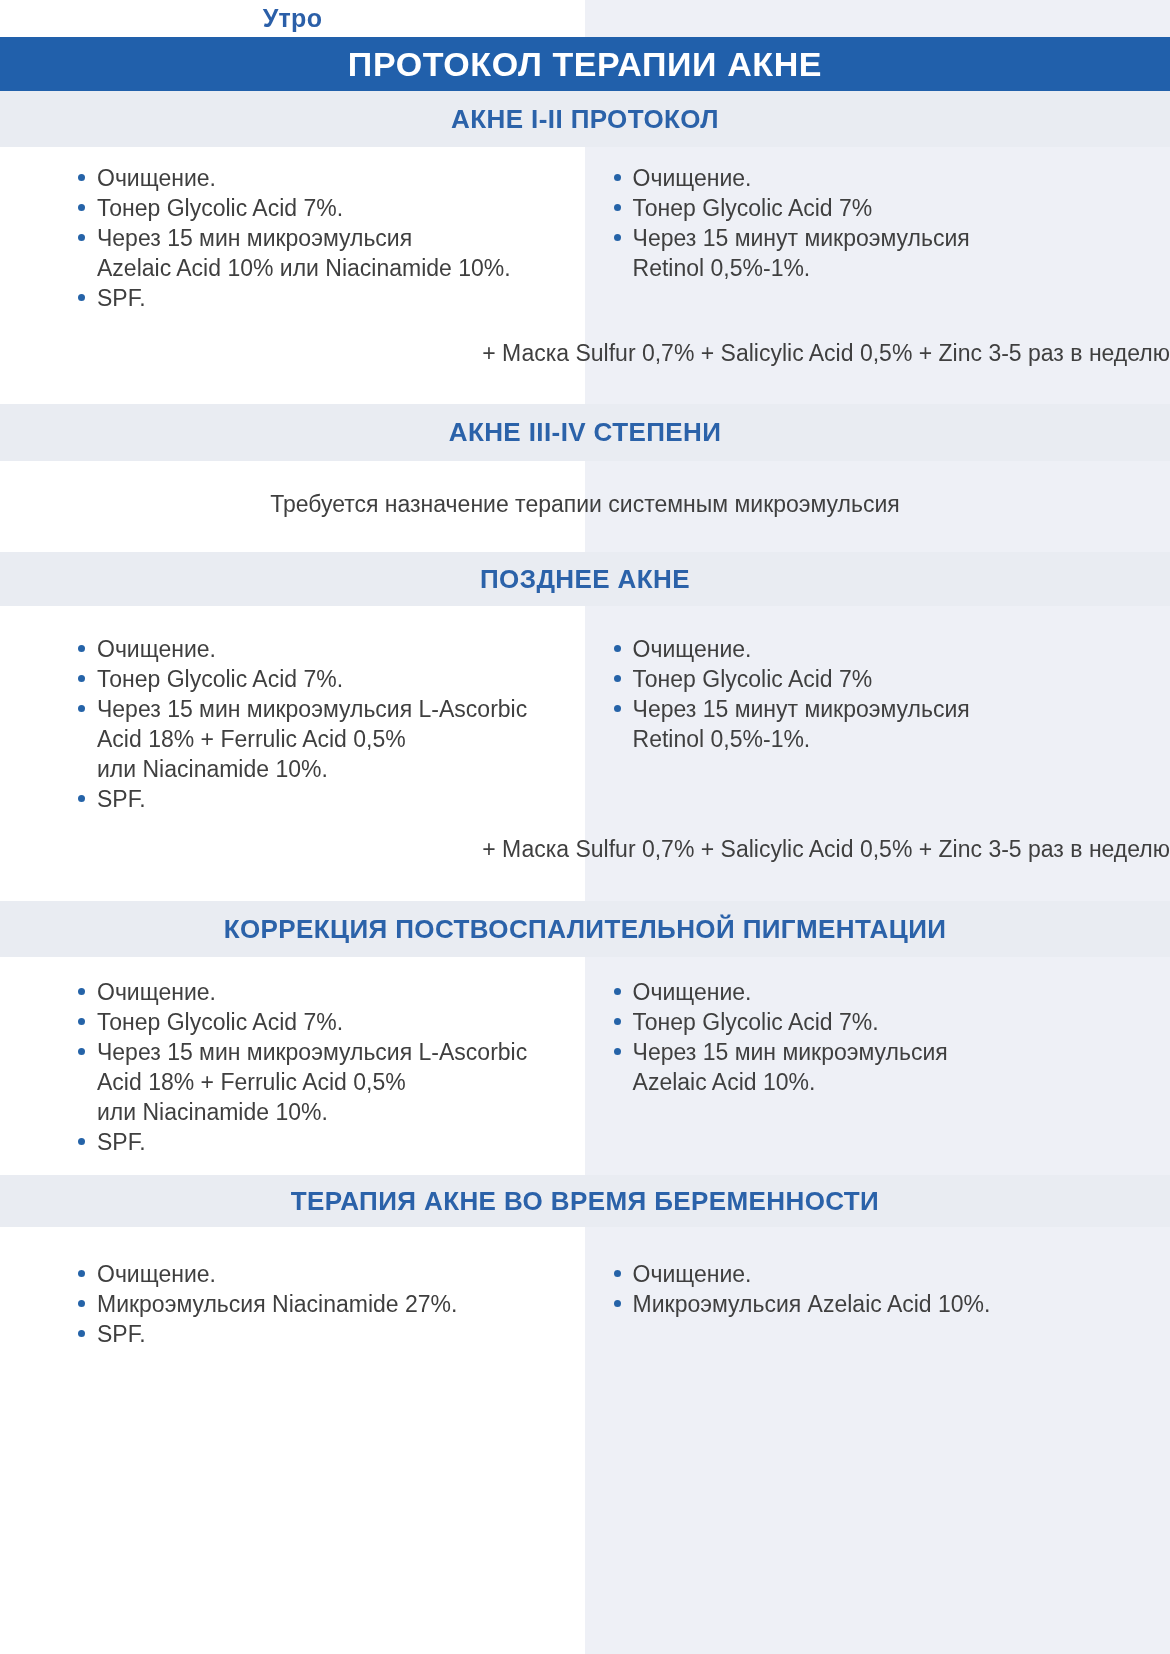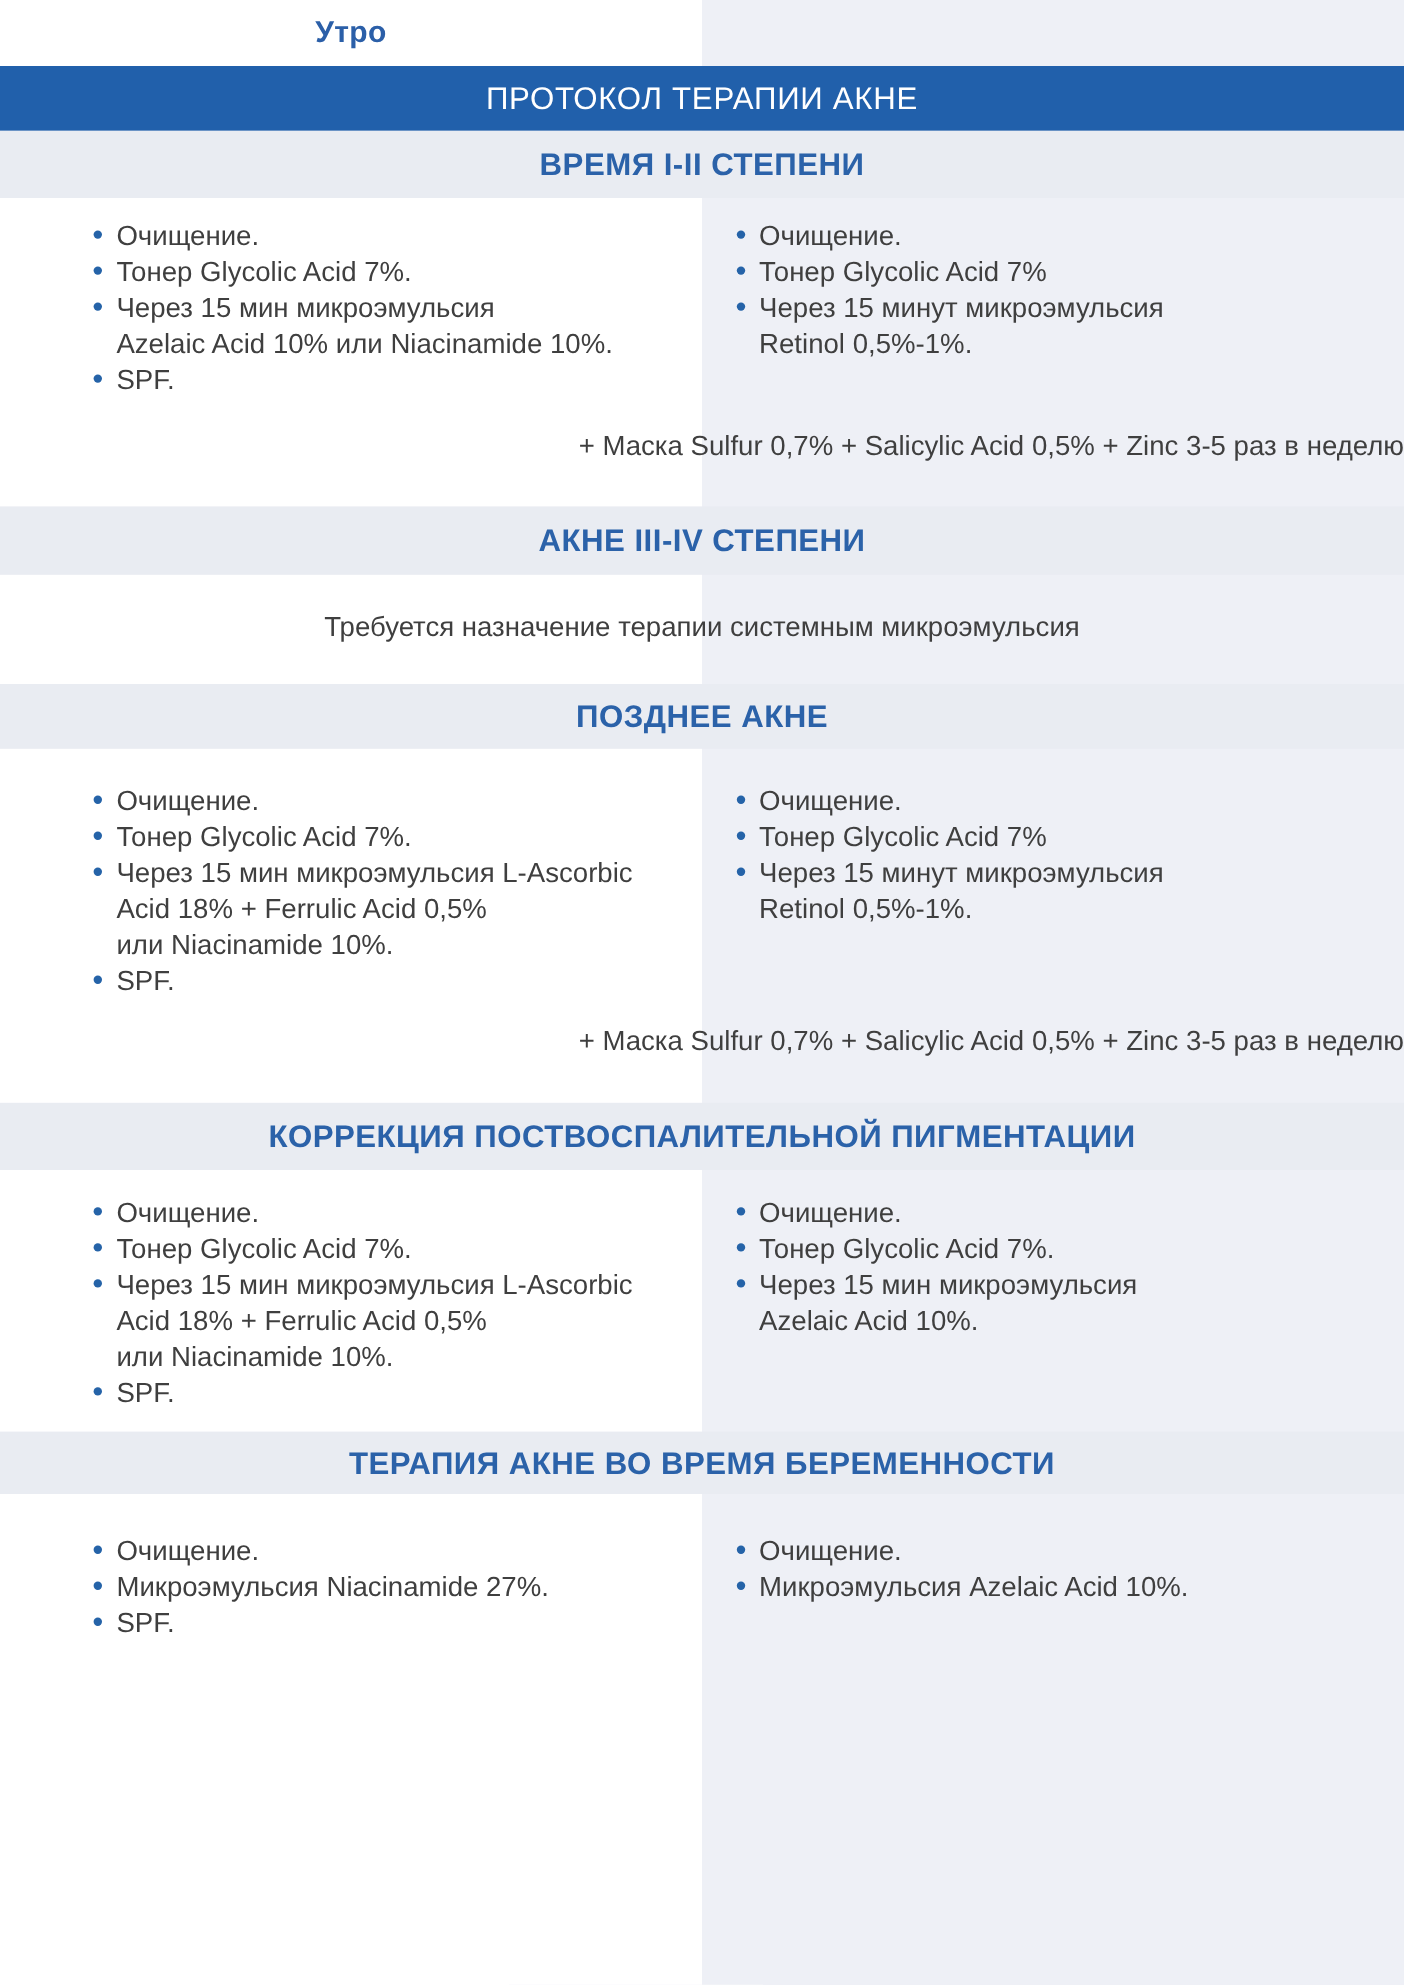--- a/index.html
+++ b/index.html
@@ -3,26 +3,26 @@
 <meta charset="utf-8">
 <style>
   html,body{margin:0;padding:0;}
   body{
     width:1170px;min-height:1654px;position:relative;background:#ffffff;
     font-family:"Liberation Sans","DejaVu Sans",sans-serif;color:#3f3f3f;
   }
   .right-panel{position:absolute;left:585px;top:0;width:585px;height:1654px;background:#eef0f6;}
   .content{position:relative;z-index:1;}
 
-  .top-row{display:flex;height:55px;}
+  .top-row{display:flex;height:37px;}
   .top-cell{width:585px;display:flex;align-items:center;justify-content:center;
     font-weight:bold;font-size:25px;color:#2b5fa8;letter-spacing:.3px;}
 
   .banner{height:54px;background:#2160ab;display:flex;align-items:center;justify-content:center;
-    color:#ffffff;font-weight:normal;font-size:26px;letter-spacing:.6px;}
+    color:#ffffff;font-weight:bold;font-size:34px;letter-spacing:.6px;}
 
   .band{height:56px;background:#e9ecf2;display:flex;align-items:center;justify-content:center;
     color:#2b62a9;font-weight:bold;font-size:26px;letter-spacing:.4px;}
   .band.h57{height:57px;} .band.h54{height:54px;} .band.h52{height:52px;}
   .mt39{margin-top:39px;} .mt36{margin-top:36px;} .mt40{margin-top:40px;} .mt18{margin-top:18px;}
 
   .cols{display:flex;}
   .col{width:664px;box-sizing:border-box;}
   .col.morning{padding-left:78px;padding-right:24px;}
   .col.evening{padding-left:25px;padding-right:24px;}
@@ -43,21 +43,21 @@
 <div class="right-panel"></div>
 
 <div class="content">
 
   <div class="top-row">
     <div class="top-cell">Утро</div>
   </div>
 
   <div class="banner">ПРОТОКОЛ ТЕРАПИИ АКНЕ</div>
 
-  <div class="band">ВРЕМЯ I-II СТЕПЕНИ</div>
+  <div class="band">АКНЕ I-II ПРОТОКОЛ</div>
   <div class="cols pt16">
     <div class="col morning">
       <ul class="bullets">
           <li>Очищение.</li>
           <li>Тонер Glycolic Acid 7%.</li>
           <li>Через 15 мин микроэмульсия
 Azelaic Acid 10% или Niacinamide 10%.</li>
           <li>SPF.</li>
         </ul>
     </div>

